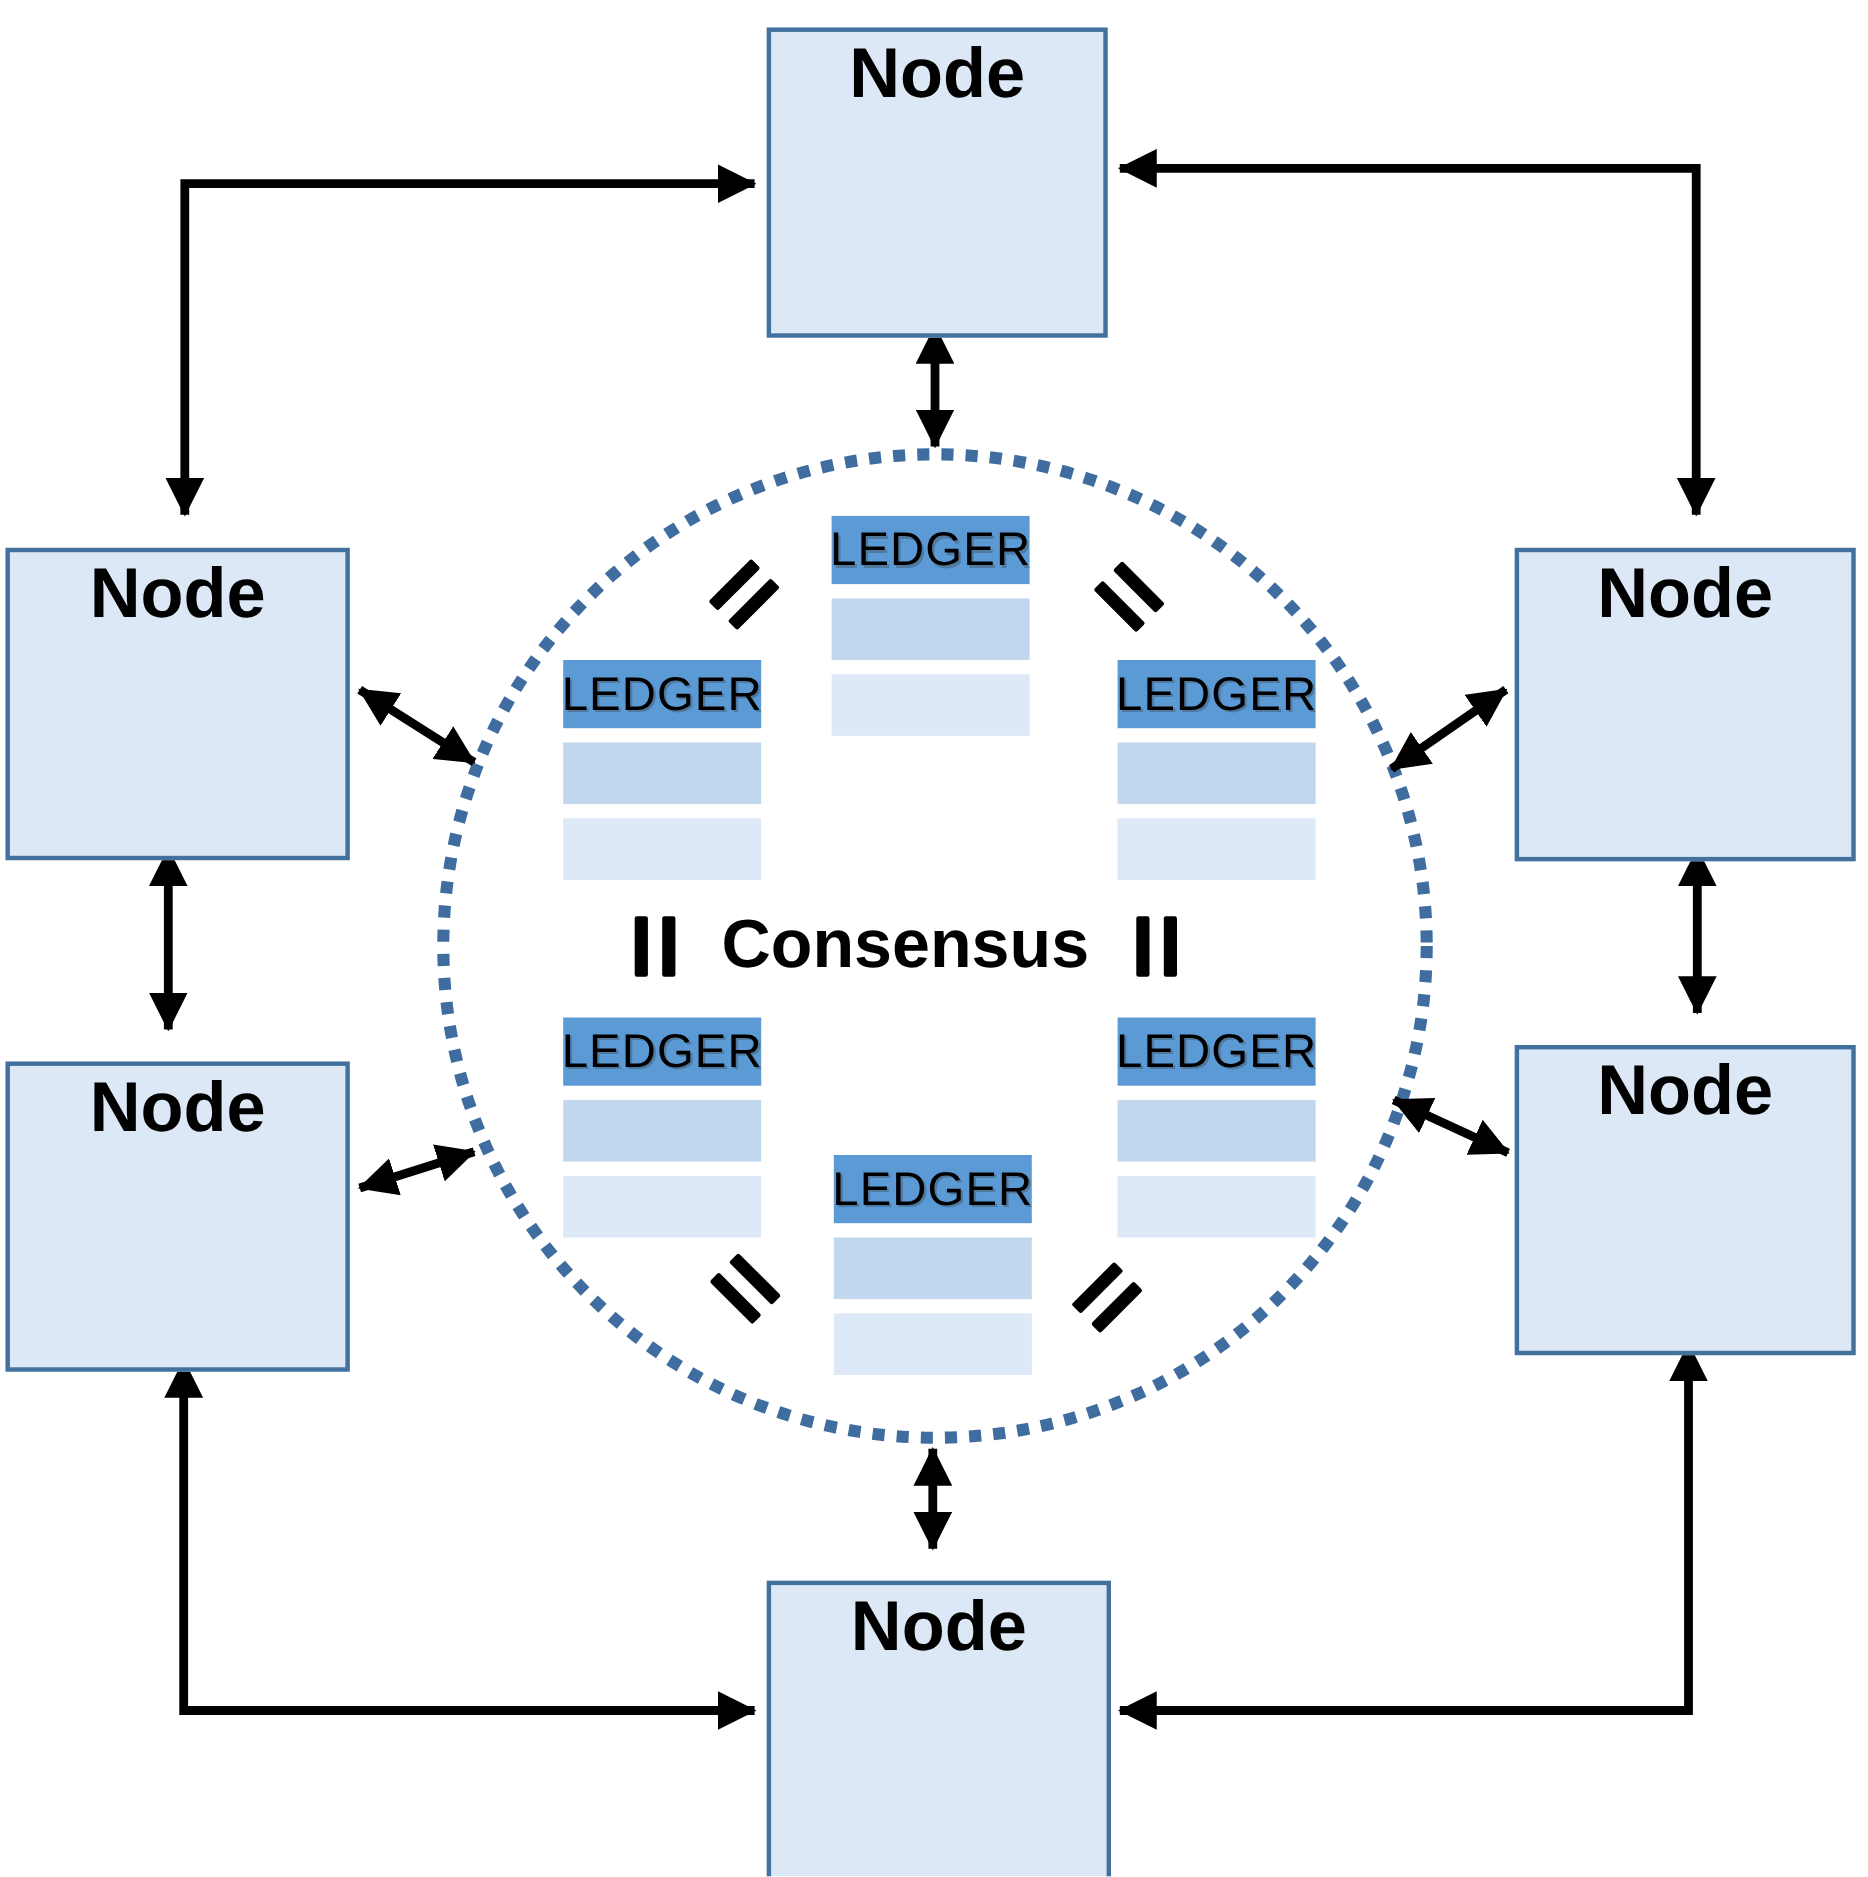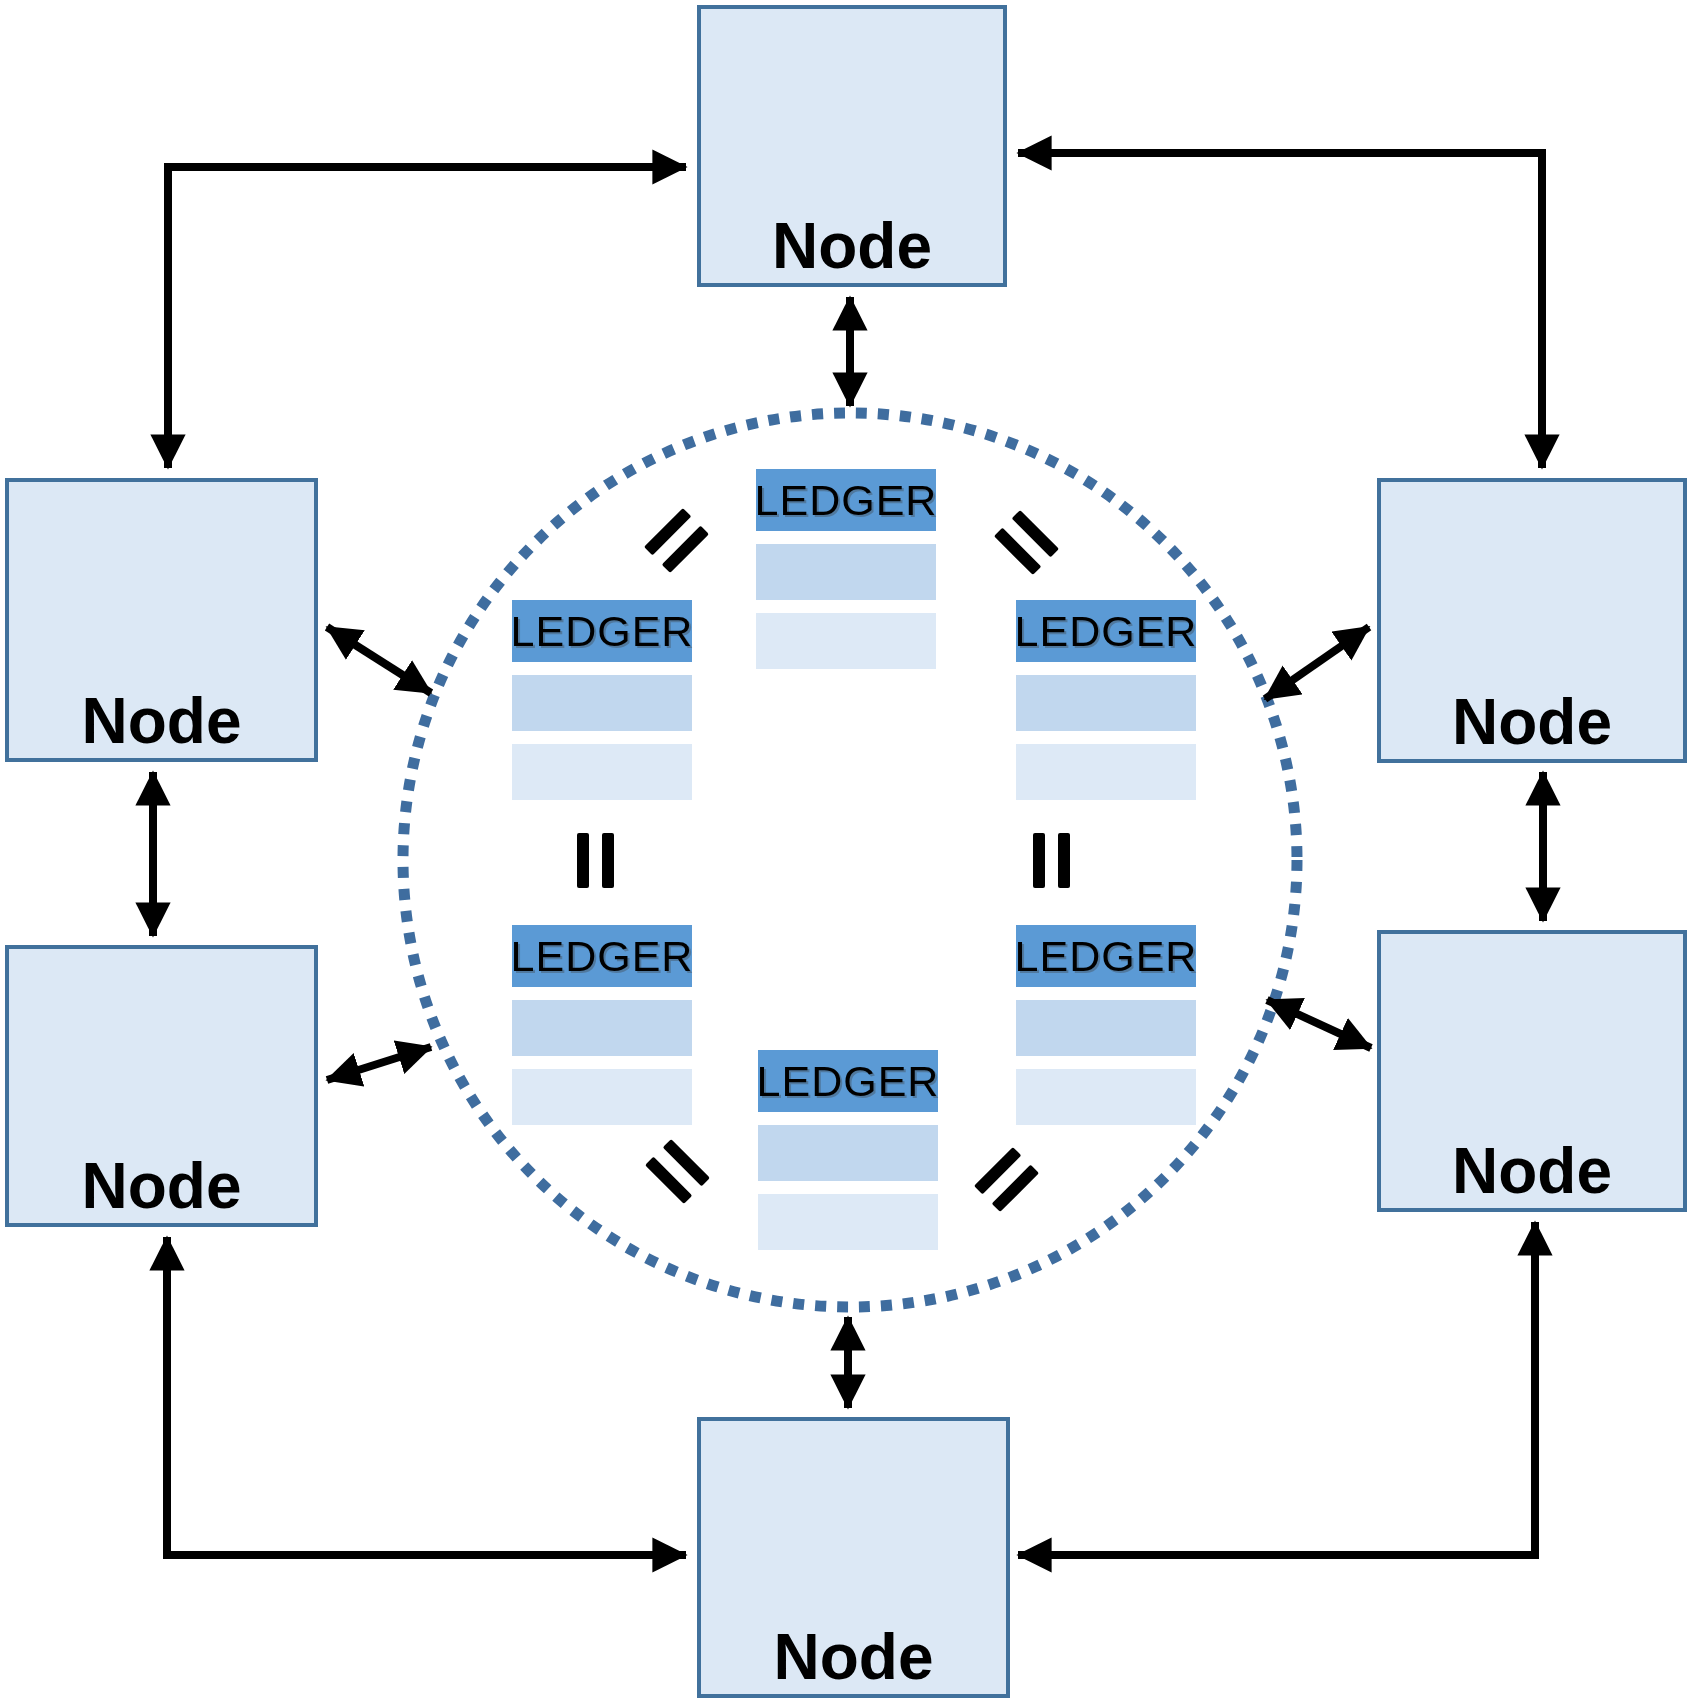--- a/index.html
+++ b/index.html
@@ -19,21 +19,21 @@
     background:#ffffff;
     font-family:"Liberation Sans","DejaVu Sans",sans-serif;
     overflow:hidden;
   }
   #wires{position:absolute;left:0;top:0;width:1698px;height:1706px;}
   .node{
     position:absolute;
     box-sizing:border-box;
     background:var(--node-fill);
     border:4px solid var(--node-border);
-    display:flex;align-items:flex-end;justify-content:center;
+    display:flex;align-items:flex-start;justify-content:center;margin-top:20px;
   }
   .node .label{
     font-size:64px;font-weight:bold;color:var(--text-color);
     letter-spacing:0px;
   }
   .node-top{left:697px;top:5px;width:310px;height:282px;}
   .node-upper-left{left:5px;top:478px;width:313px;height:284px;}
   .node-upper-right{left:1377px;top:478px;width:310px;height:285px;}
   .node-lower-left{left:5px;top:945px;width:313px;height:282px;}
   .node-lower-right{left:1377px;top:930px;width:310px;height:282px;}
@@ -149,20 +149,21 @@
     <div class="hdr">LEDGER</div>
     <div class="row r1"></div>
     <div class="row r2"></div>
   </div>
   <div class="ledger ledger-bottom">
     <div class="hdr">LEDGER</div>
     <div class="row r1"></div>
     <div class="row r2"></div>
   </div>
 
+  <div class="consensus">Consensus</div>
 
   <div class="eq eq-upper-left">
     <div class="bar"></div>
     <div class="bar"></div>
   </div>
   <div class="eq eq-upper-right">
     <div class="bar"></div>
     <div class="bar"></div>
   </div>
   <div class="eq eq-mid-left">

